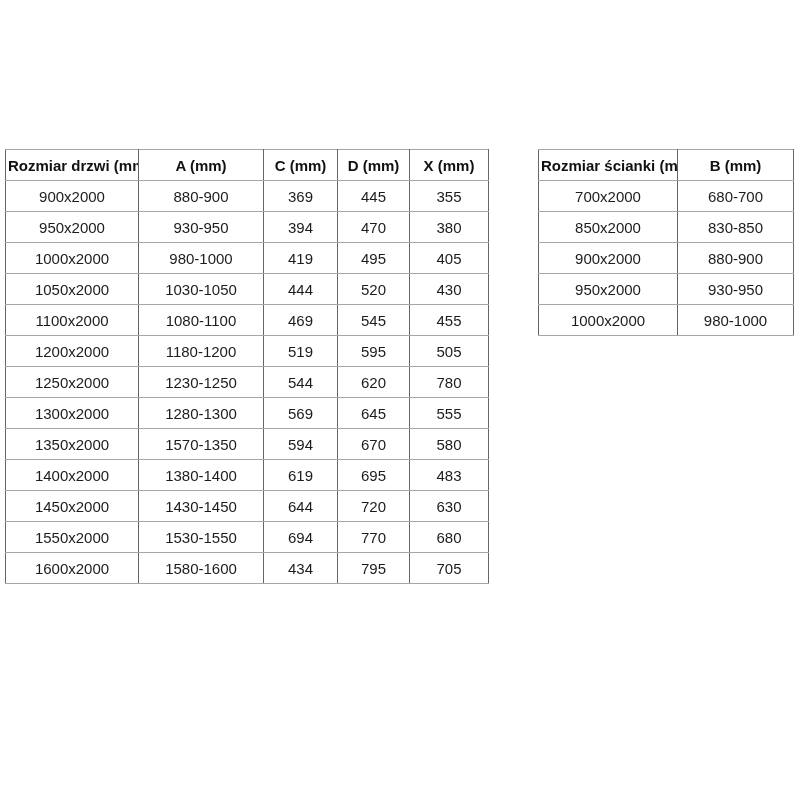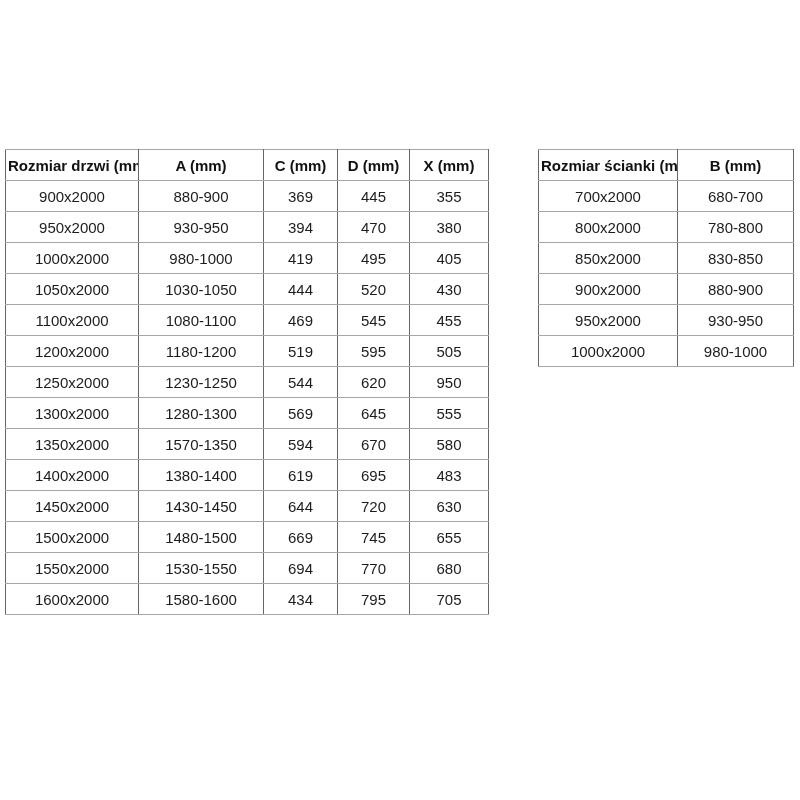--- a/index.html
+++ b/index.html
@@ -109,21 +109,21 @@
           <td>1180-1200</td>
           <td>519</td>
           <td>595</td>
           <td>505</td>
         </tr>
         <tr>
           <td>1250x2000</td>
           <td>1230-1250</td>
           <td>544</td>
           <td>620</td>
-          <td>950</td>
+          <td>780</td>
         </tr>
         <tr>
           <td>1300x2000</td>
           <td>1280-1300</td>
           <td>569</td>
           <td>645</td>
           <td>555</td>
         </tr>
         <tr>
           <td>1350x2000</td>
@@ -138,27 +138,20 @@
           <td>619</td>
           <td>695</td>
           <td>483</td>
         </tr>
         <tr>
           <td>1450x2000</td>
           <td>1430-1450</td>
           <td>644</td>
           <td>720</td>
           <td>630</td>
-        </tr>
-        <tr>
-          <td>1500x2000</td>
-          <td>1480-1500</td>
-          <td>669</td>
-          <td>745</td>
-          <td>655</td>
         </tr>
         <tr>
           <td>1550x2000</td>
           <td>1530-1550</td>
           <td>694</td>
           <td>770</td>
           <td>680</td>
         </tr>
         <tr>
           <td>1600x2000</td>
@@ -180,24 +173,20 @@
           <th>Rozmiar ścianki (mm)</th>
           <th>B (mm)</th>
         </tr>
     </thead>
     <tbody>
         <tr>
           <td>700x2000</td>
           <td>680-700</td>
         </tr>
         <tr>
-          <td>800x2000</td>
-          <td>780-800</td>
-        </tr>
-        <tr>
           <td>850x2000</td>
           <td>830-850</td>
         </tr>
         <tr>
           <td>900x2000</td>
           <td>880-900</td>
         </tr>
         <tr>
           <td>950x2000</td>
           <td>930-950</td>

